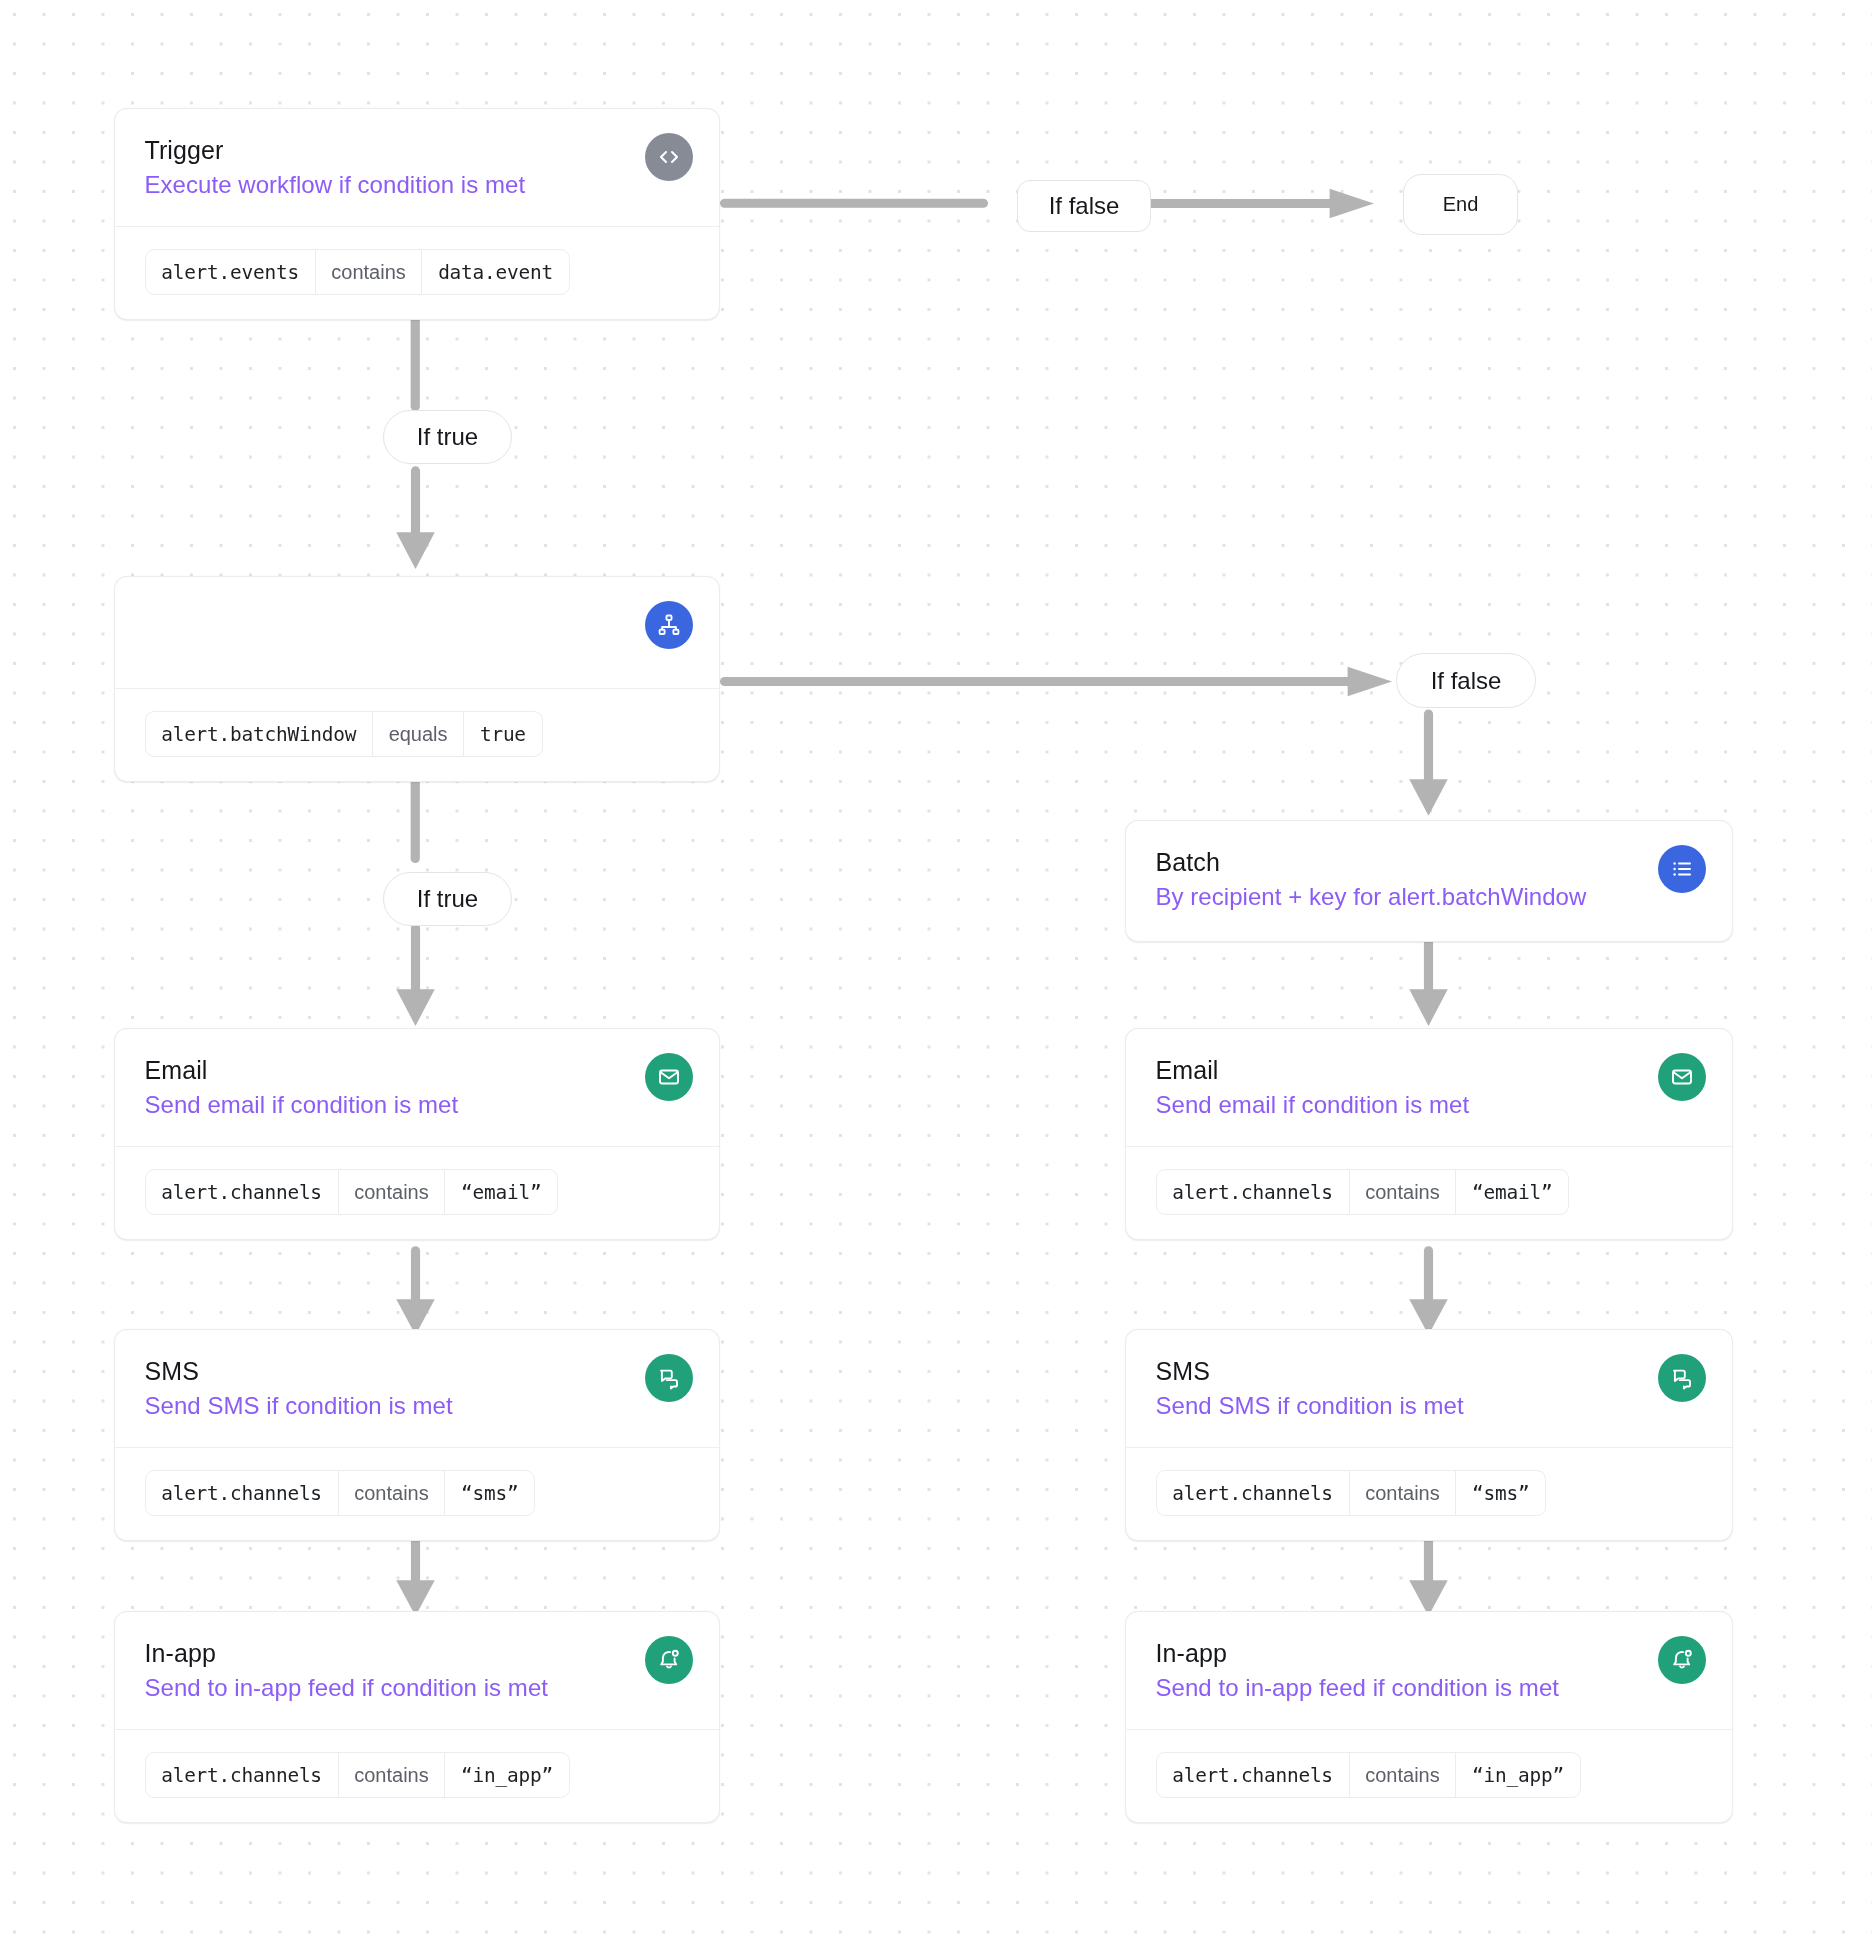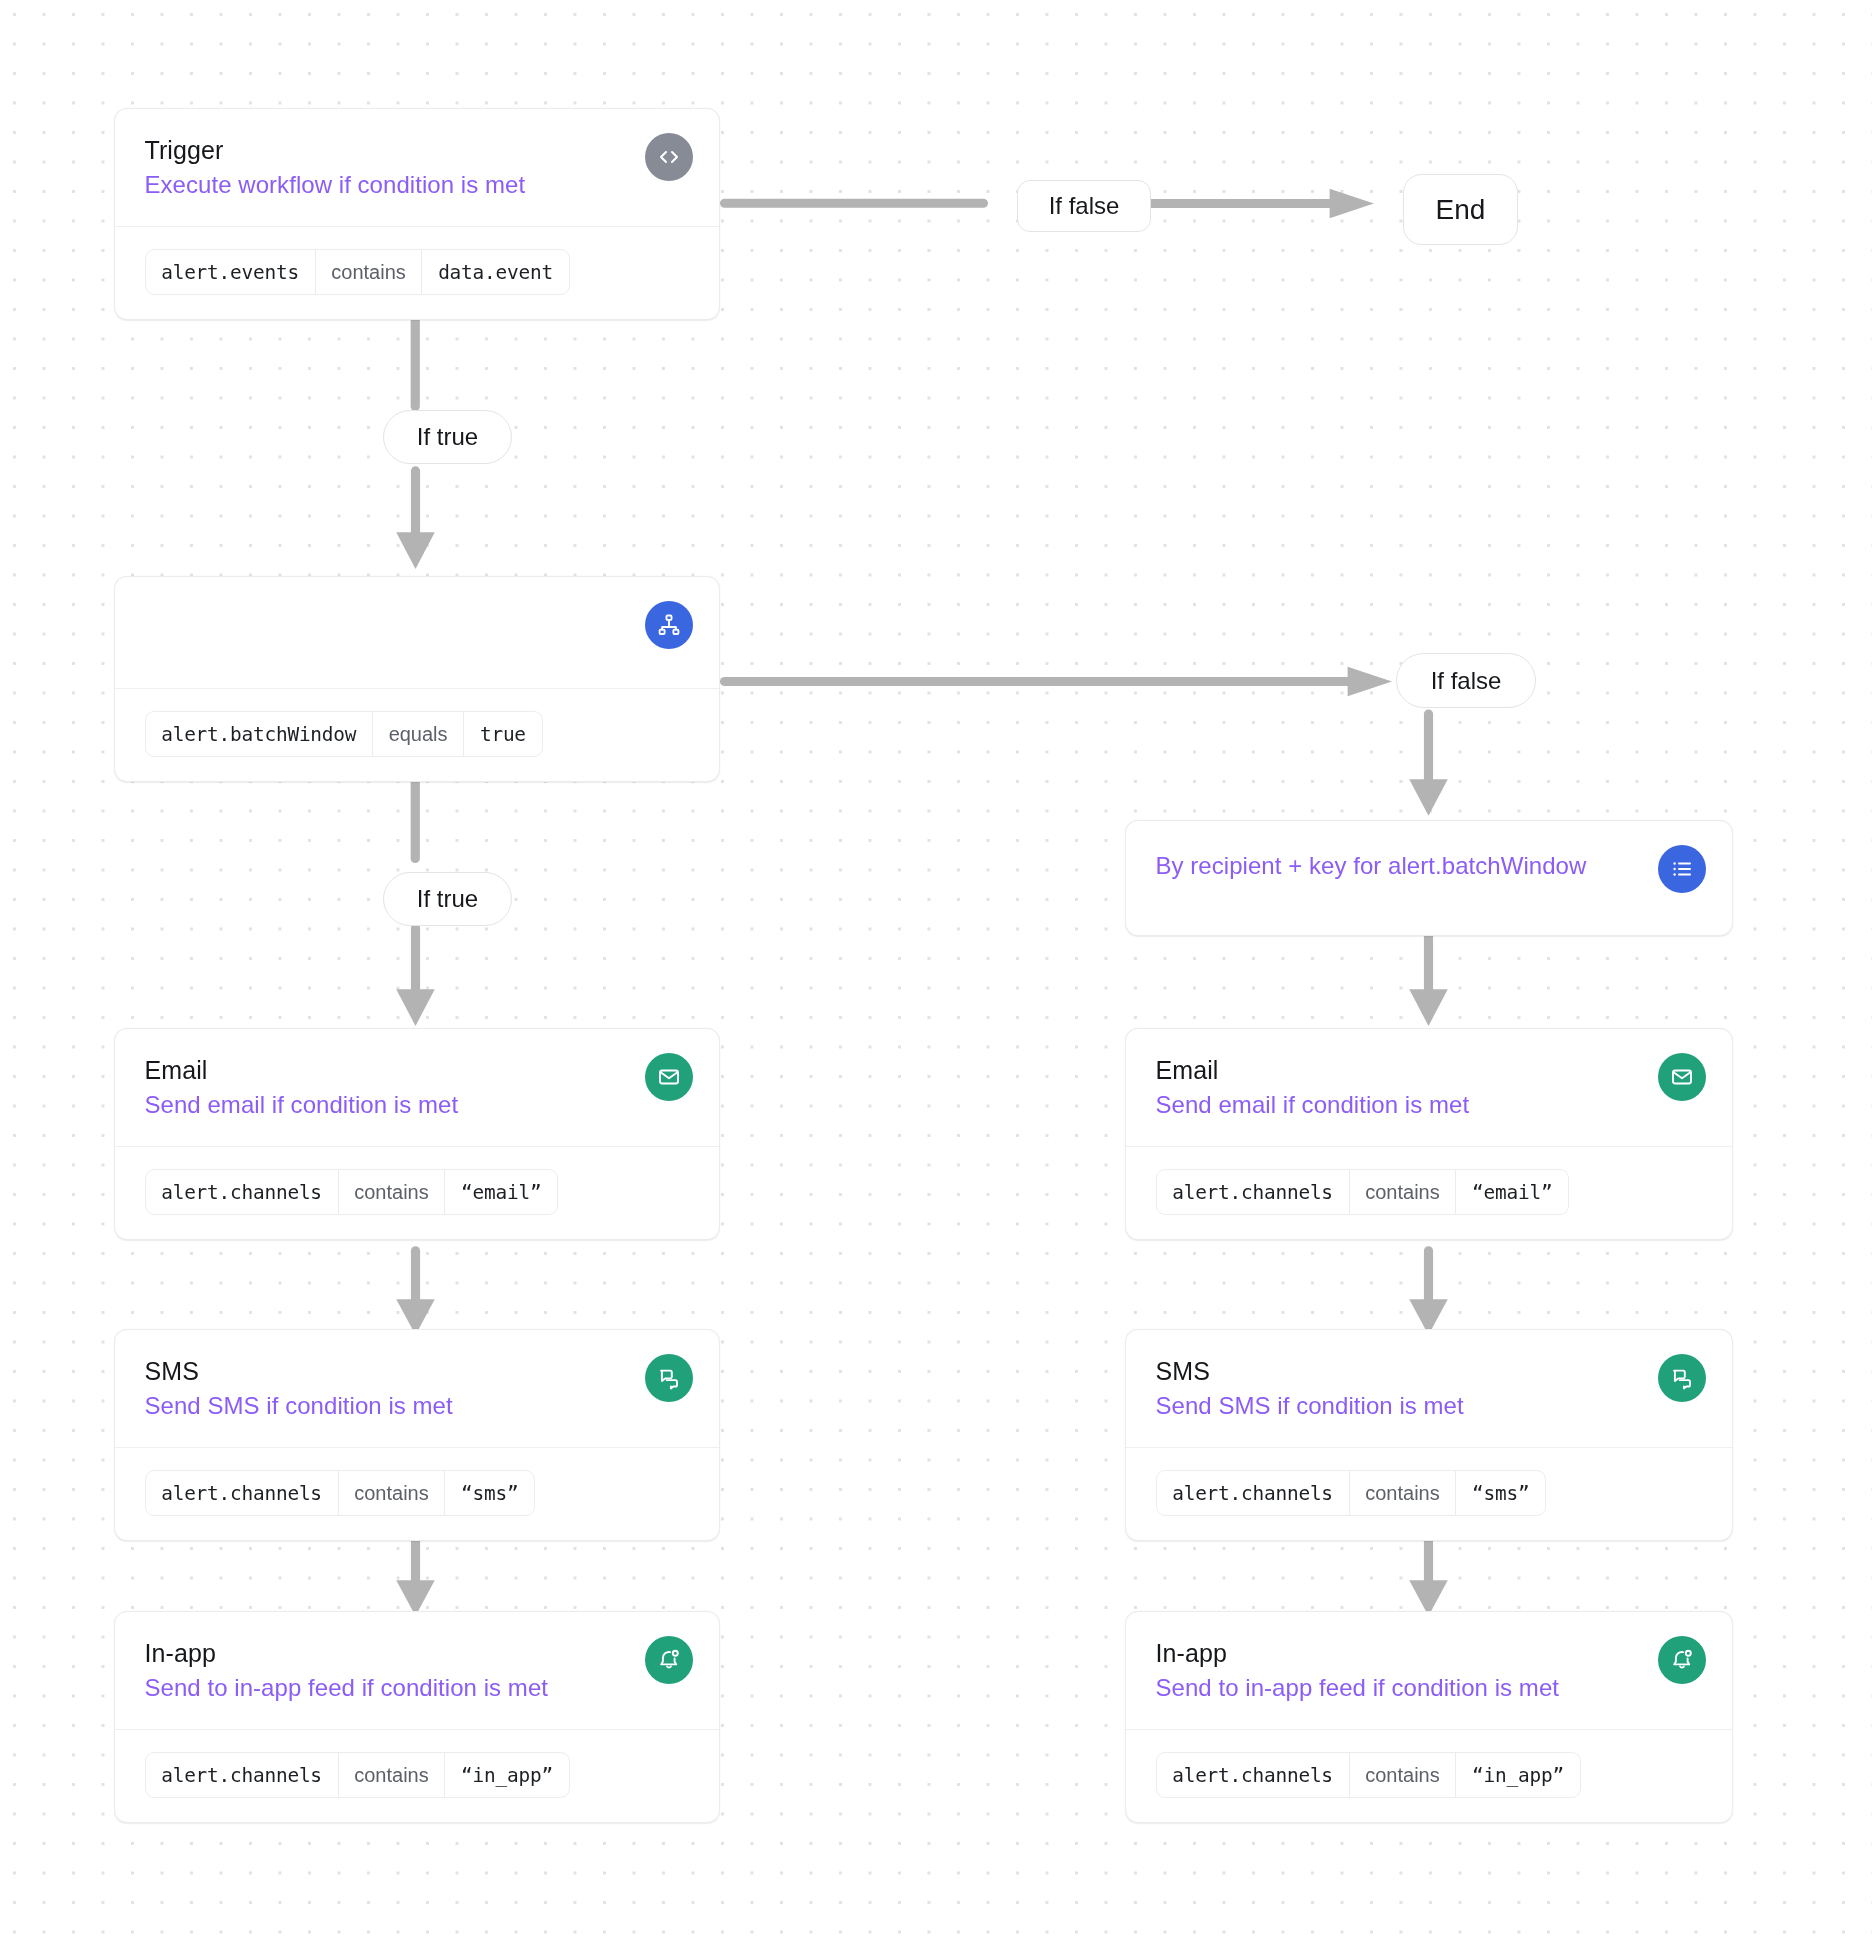--- a/index.html
+++ b/index.html
@@ -216,21 +216,21 @@
 
   <div class="edge" style="left:1401px; top:1527px; width:55px; height:92px;">
     <svg width="55" height="92" viewBox="0 0 60 100">
       <rect x="25" y="0" width="10" height="64" rx="5" fill="#b3b3b3"></rect>
       <polygon points="9,58 51,58 30,97" fill="#b3b3b3"></polygon>
     </svg>
   </div>
 
   <div class="pill" style="left:985px; top:180px; width:134px; height:52px; border-radius:13px;">If false</div>
 
-  <div class="pill" style="left:1371px; top:174px; width:115px; height:71px; border-radius:18.5px; font-size:28px;">End</div>
+  <div class="pill" style="left:1371px; top:174px; width:115px; height:61px; border-radius:18.5px; font-size:20px;">End</div>
 
   <div class="pill" style="left:351px; top:410px; width:129px; height:54px;">If true</div>
 
   <div class="pill" style="left:1364px; top:653px; width:140px; height:55px;">If false</div>
 
   <div class="pill" style="left:351px; top:872px; width:129px; height:54px;">If true</div>
 
   <div class="node" style="left:114px; top:108px; width:606px;">
     <div class="node-head">
       <div class="node-title">Trigger</div>
@@ -327,20 +327,21 @@
       <div class="cond">
         <span class="c-field">alert.channels</span>
         <span class="c-op">contains</span>
         <span class="c-value">“in_app”</span>
       </div>
     </div>
   </div>
 
   <div class="node" style="left:1125px; top:820px; width:608px;">
     <div class="node-head" style="padding-bottom:31px;">
+      <div class="node-title">Batch</div>
       <div class="node-sub">By recipient + key for alert.batchWindow</div>
       <div class="node-badge badge-blue">
         <svg width="24" height="24" viewBox="0 0 24 24" fill="none" stroke="#ffffff" stroke-width="2" stroke-linecap="round">
           <path d="M9 6.5h11M9 12h11M9 17.5h11"></path>
           <circle cx="4.6" cy="6.5" r="1.2" fill="#ffffff" stroke="none"></circle>
           <circle cx="4.6" cy="12" r="1.2" fill="#ffffff" stroke="none"></circle>
           <circle cx="4.6" cy="17.5" r="1.2" fill="#ffffff" stroke="none"></circle>
         </svg>
       </div>
     </div>

